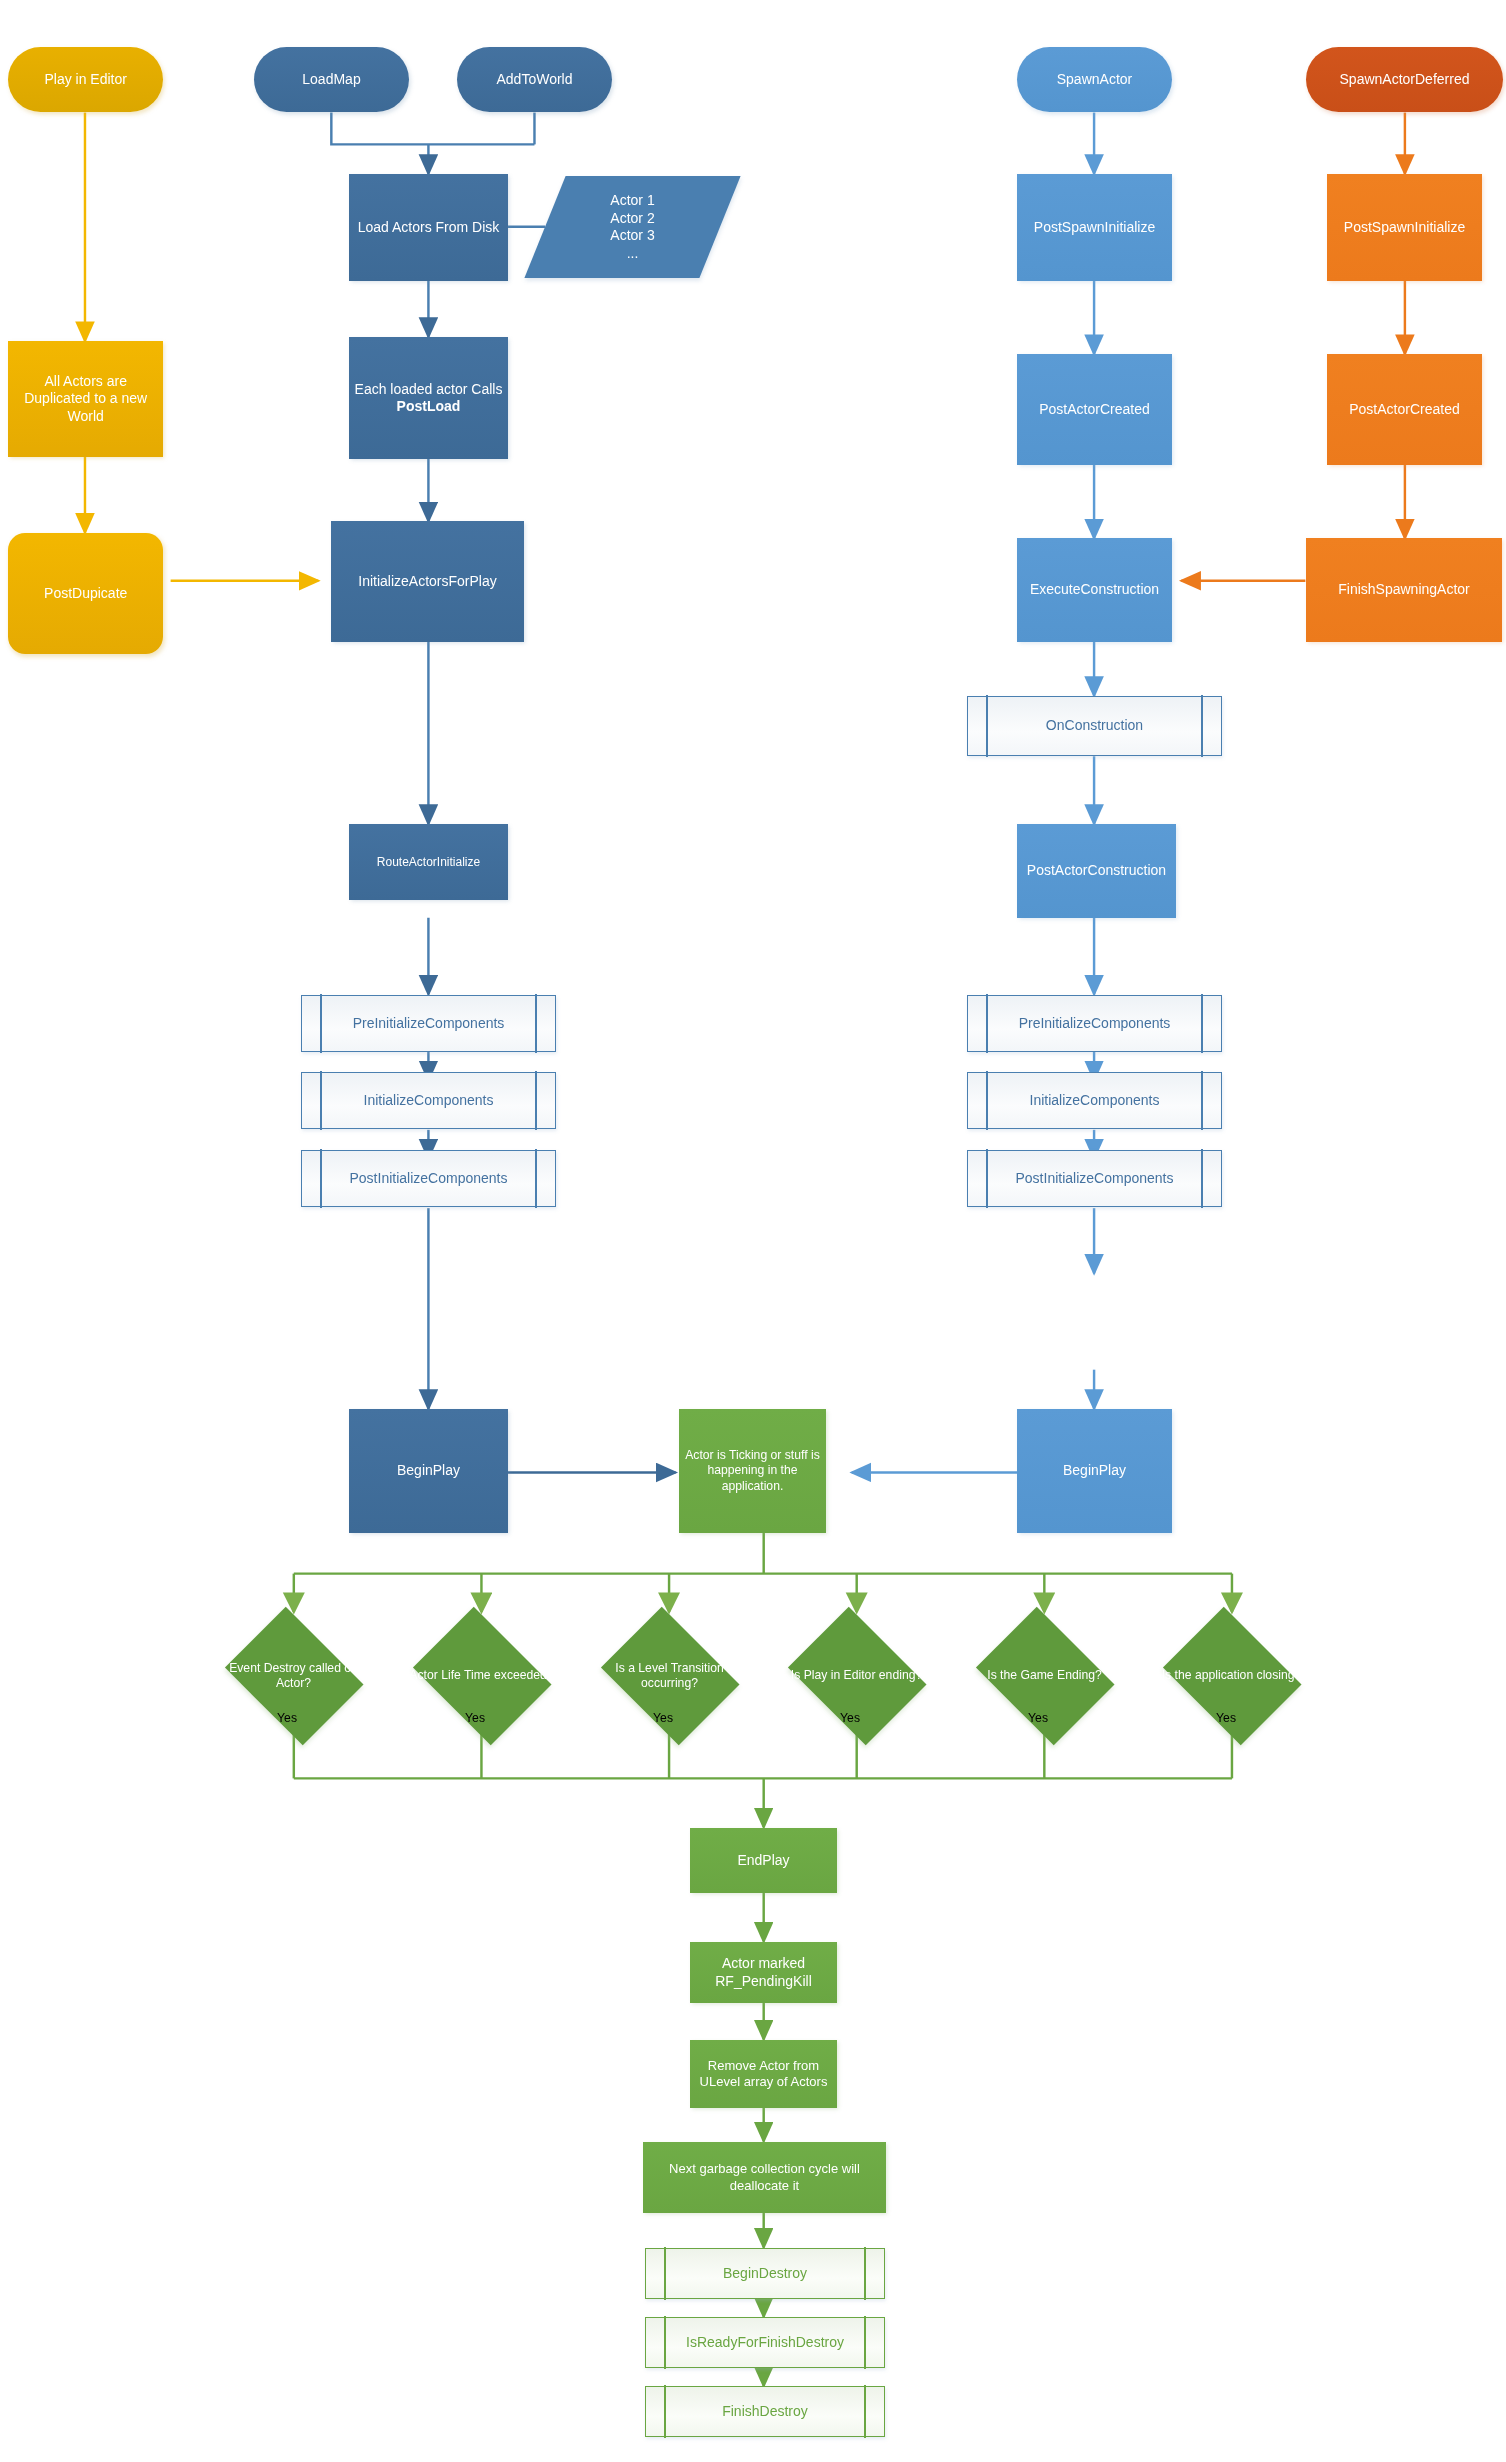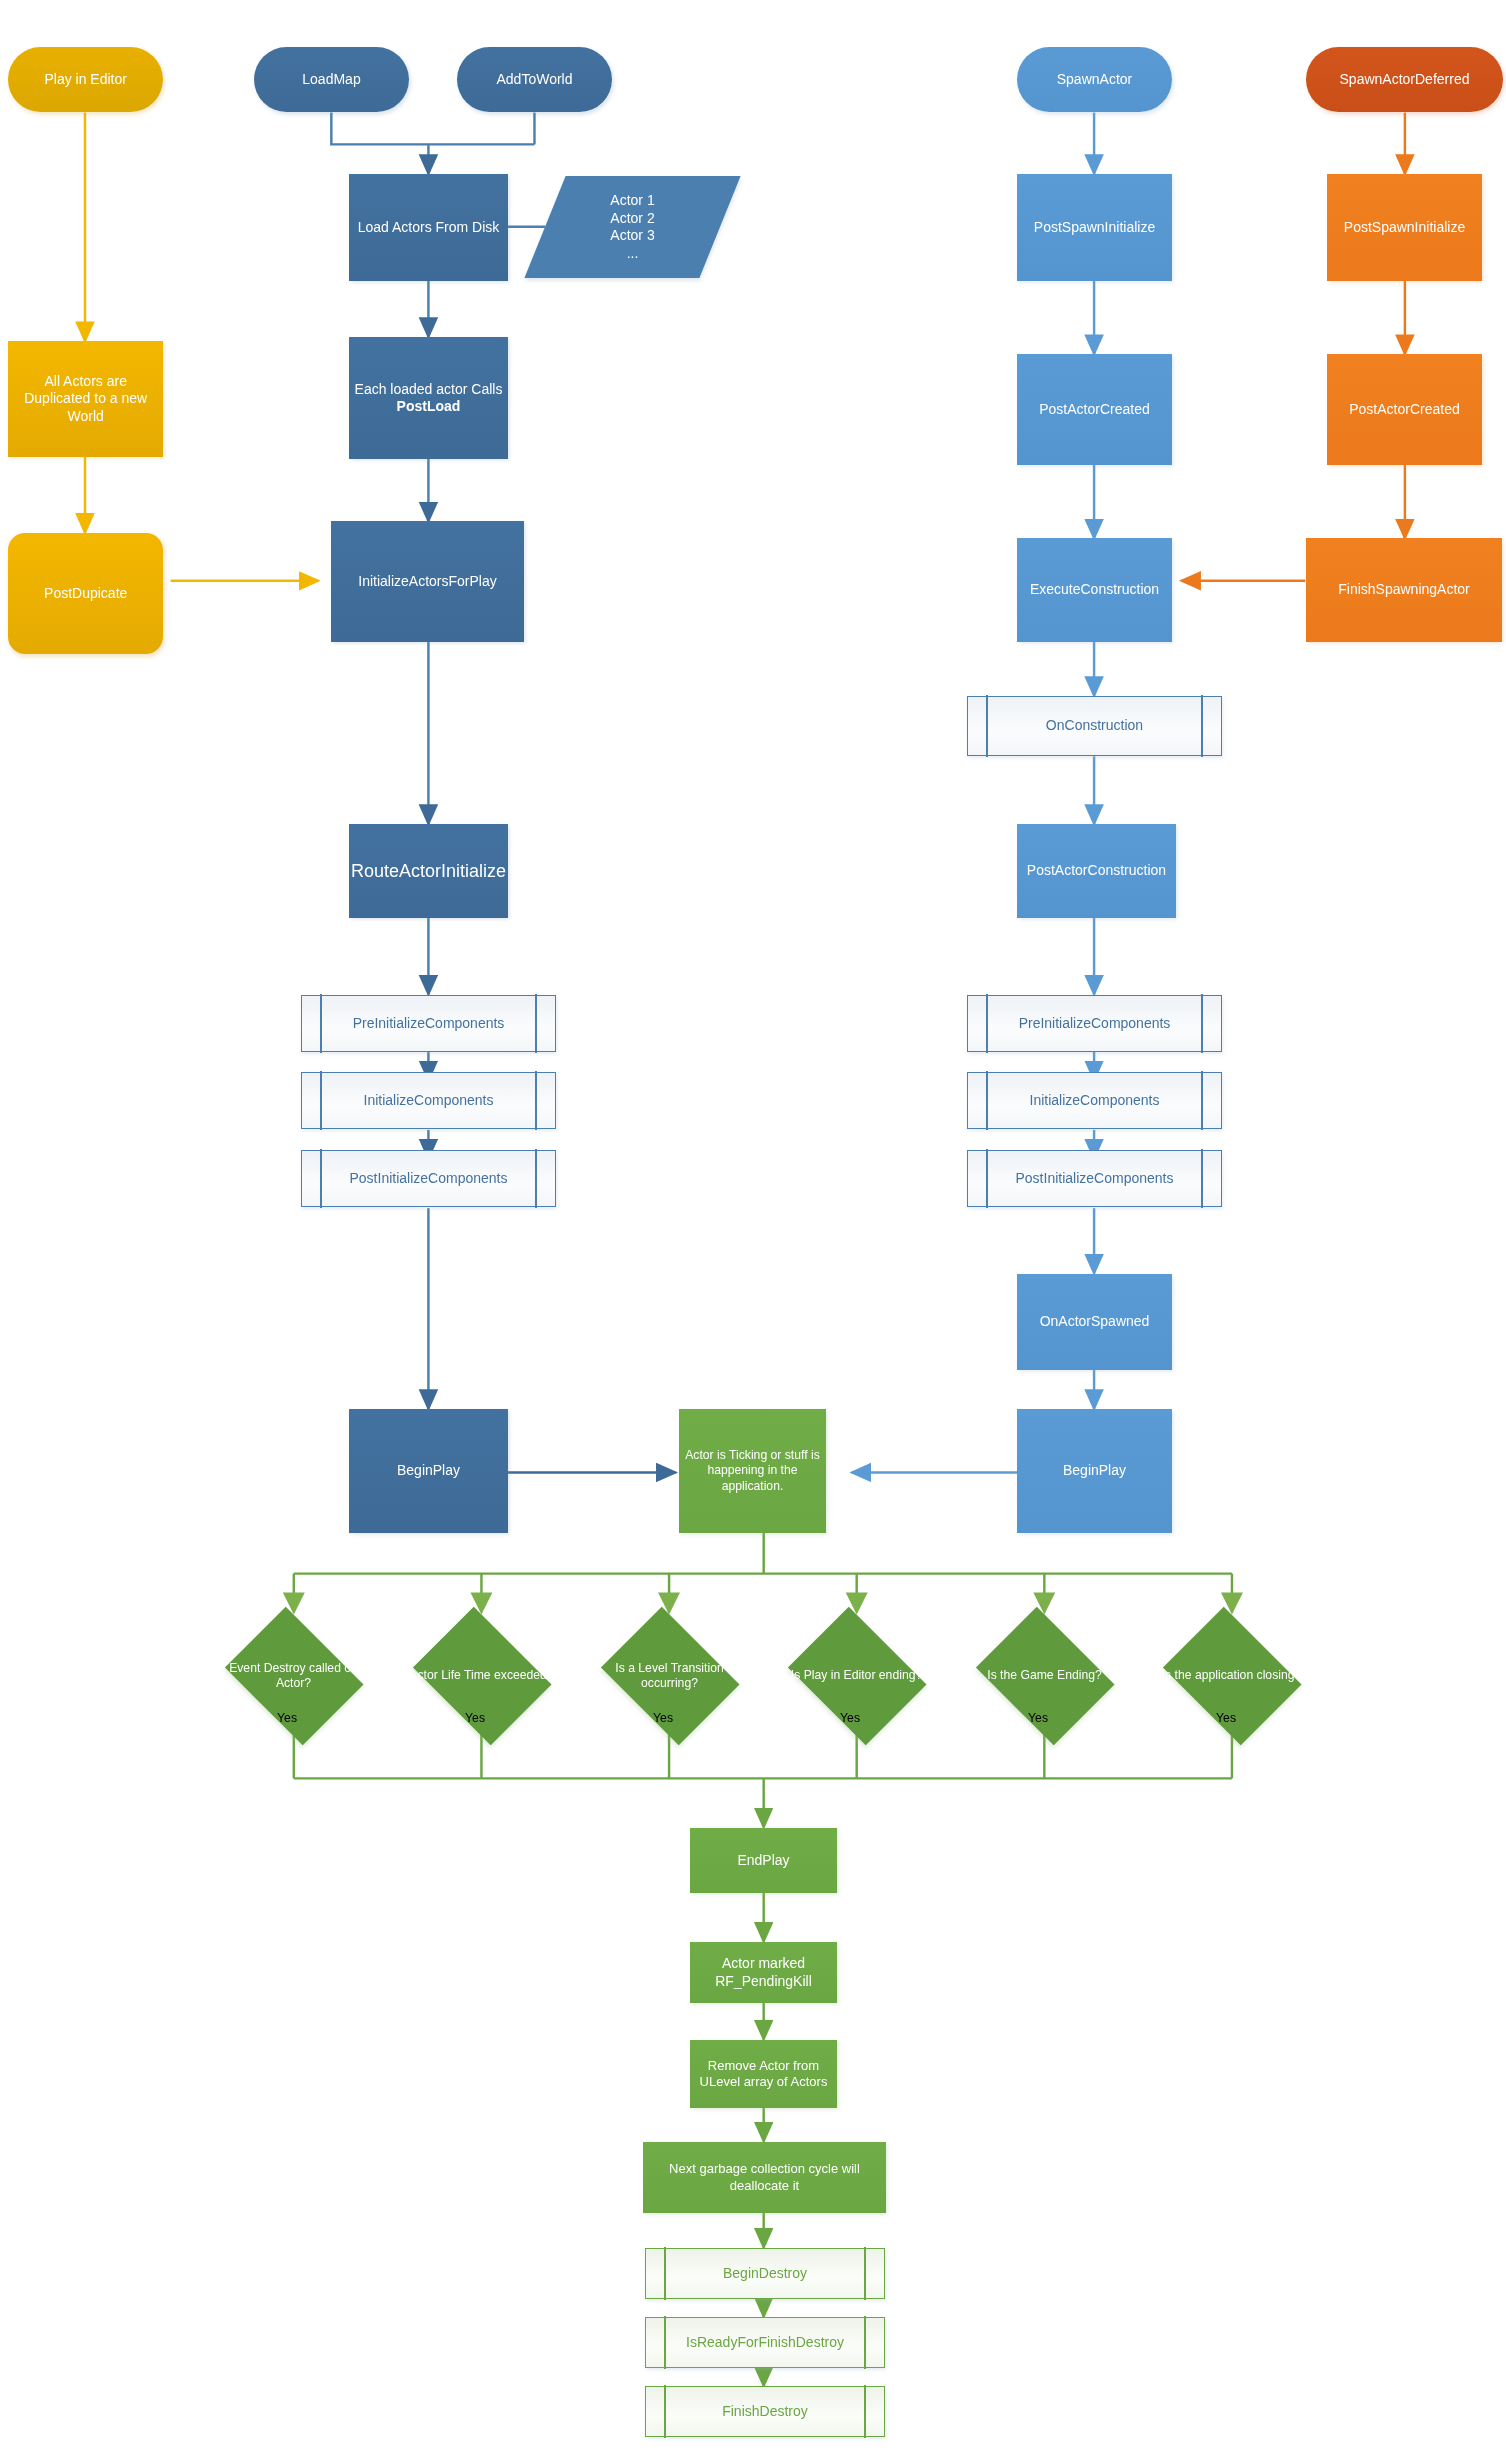--- a/index.html
+++ b/index.html
@@ -229,21 +229,21 @@
   </div>
 
   <div class="node shape-predef" style="left:967px;top:696px;width:255px;height:60px;font-size:14px;">
     <span class="lbl">OnConstruction</span>
   </div>
 
   <div class="node shape-process fill-ltblue" style="left:1017px;top:824px;width:159px;height:94px;font-size:14px;">
     <span class="lbl">PostActorConstruction</span>
   </div>
 
-  <div class="node shape-process fill-dkblue" style="left:349px;top:824px;width:159px;height:94px;font-size:18px;">
+  <div class="node shape-process fill-dkblue" style="left:349px;top:824px;width:159px;height:76px;font-size:12px;">
     <span class="lbl">RouteActorInitialize</span>
   </div>
 
   <div class="node shape-predef" style="left:301px;top:995px;width:255px;height:57px;font-size:14px;">
     <span class="lbl">PreInitializeComponents</span>
   </div>
   <div class="node shape-predef" style="left:301px;top:1072px;width:255px;height:57px;font-size:14px;">
     <span class="lbl">InitializeComponents</span>
   </div>
   <div class="node shape-predef" style="left:301px;top:1150px;width:255px;height:57px;font-size:14px;">
@@ -253,23 +253,20 @@
   <div class="node shape-predef" style="left:967px;top:995px;width:255px;height:57px;font-size:14px;">
     <span class="lbl">PreInitializeComponents</span>
   </div>
   <div class="node shape-predef" style="left:967px;top:1072px;width:255px;height:57px;font-size:14px;">
     <span class="lbl">InitializeComponents</span>
   </div>
   <div class="node shape-predef" style="left:967px;top:1150px;width:255px;height:57px;font-size:14px;">
     <span class="lbl">PostInitializeComponents</span>
   </div>
 
-  <div class="node shape-process fill-ltblue" style="left:1017px;top:1274px;width:155px;height:96px;font-size:14px;">
-    <span class="lbl">OnActorSpawned</span>
-  </div>
 
   <div class="node shape-process fill-dkblue" style="left:349px;top:1409px;width:159px;height:124px;font-size:14px;">
     <span class="lbl">BeginPlay</span>
   </div>
 
   <div class="node shape-process fill-green" style="left:679px;top:1409px;width:147px;height:124px;font-size:12.2px;">
     <span class="lbl">Actor is Ticking or stuff is happening in the application.</span>
   </div>
 
   <div class="node shape-process fill-ltblue" style="left:1017px;top:1409px;width:155px;height:124px;font-size:14px;">

